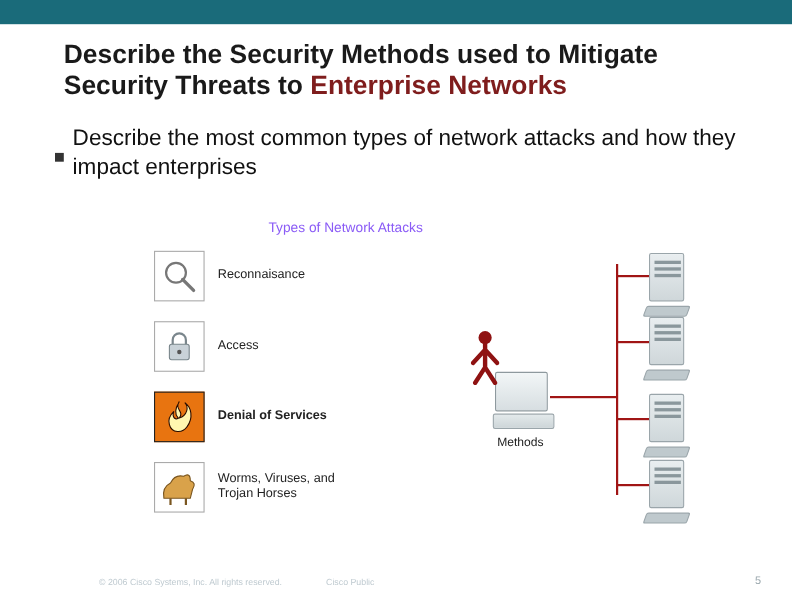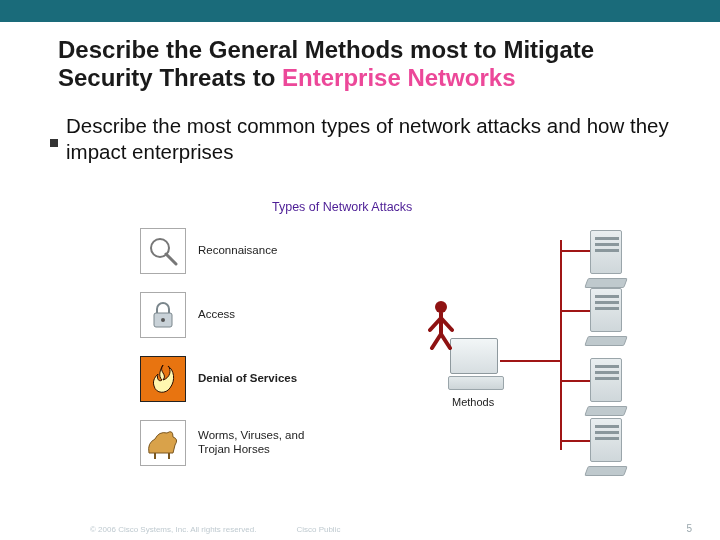--- a/index.html
+++ b/index.html
@@ -19,21 +19,21 @@
   .title-block {
     padding: 14px 50px 8px 58px;
   }
   .title {
     font-size: 24px;
     font-weight: bold;
     color: #1a1a1a;
     line-height: 1.15;
   }
   .title .accent {
-    color: #ec4899;
+    color: #7f1d1d;
   }
   .body-block {
     padding: 14px 50px 0 50px;
   }
   .bullet-row {
     display: flex;
     align-items: center;
     gap: 8px;
   }
   .bullet-sq {
@@ -50,24 +50,24 @@
   }
   .diagram {
     position: absolute;
     left: 140px;
     top: 200px;
     width: 520px;
     height: 310px;
   }
   .diagram-title {
     position: absolute;
-    left: 132px;
+    left: 104px;
     top: 0;
     font-size: 12.5px;
-    color: #4c1d95;
+    color: #8b5cf6;
   }
   .attack-item {
     position: absolute;
     display: flex;
     align-items: center;
     gap: 12px;
   }
   .attack-icon {
     width: 46px;
     height: 46px;
@@ -167,21 +167,21 @@
     color:#9aa7ad;
   }
 </style>
 </head>
 <body>
 
 <div class="top-bar"></div>
 
 <div class="title-block">
   <div class="title">
-    <span>Describe the General Methods most to Mitigate</span><br>
+    <span>Describe the Security Methods used to Mitigate</span><br>
     <span>Security Threats to </span><span class="accent">Enterprise Networks</span>
   </div>
 </div>
 
 <div class="body-block">
   <div class="bullet-row">
     <div class="bullet-sq"></div>
     <div class="bullet-text">Describe the most common types of network attacks and how they impact enterprises</div>
   </div>
 </div>

